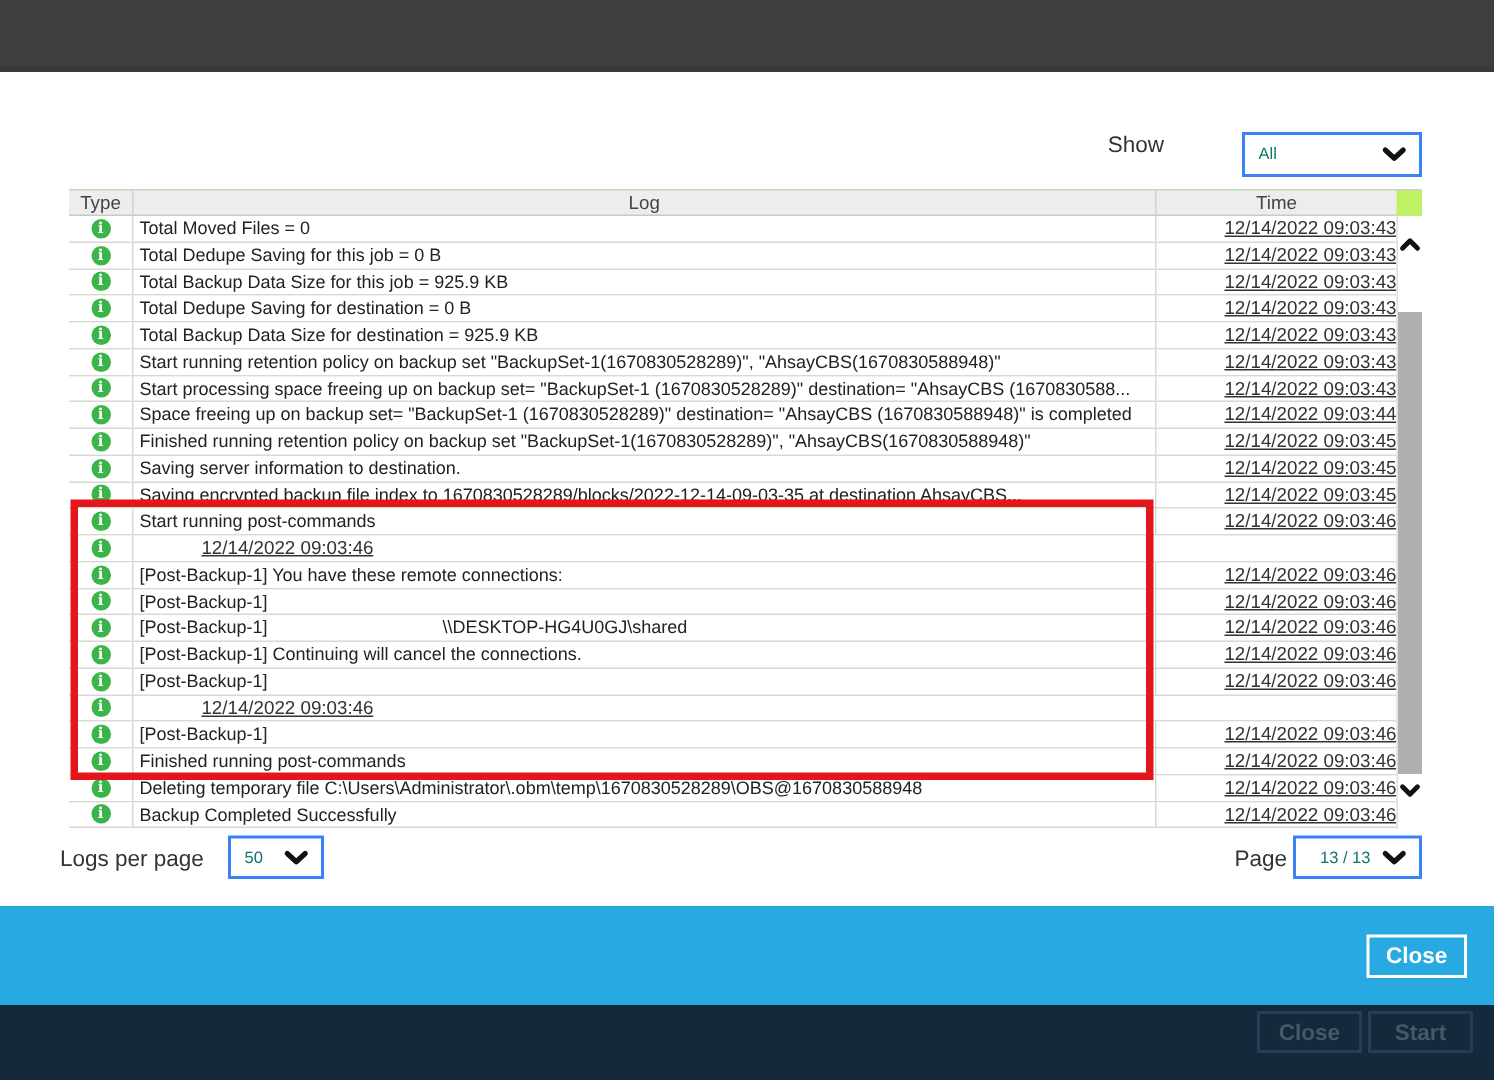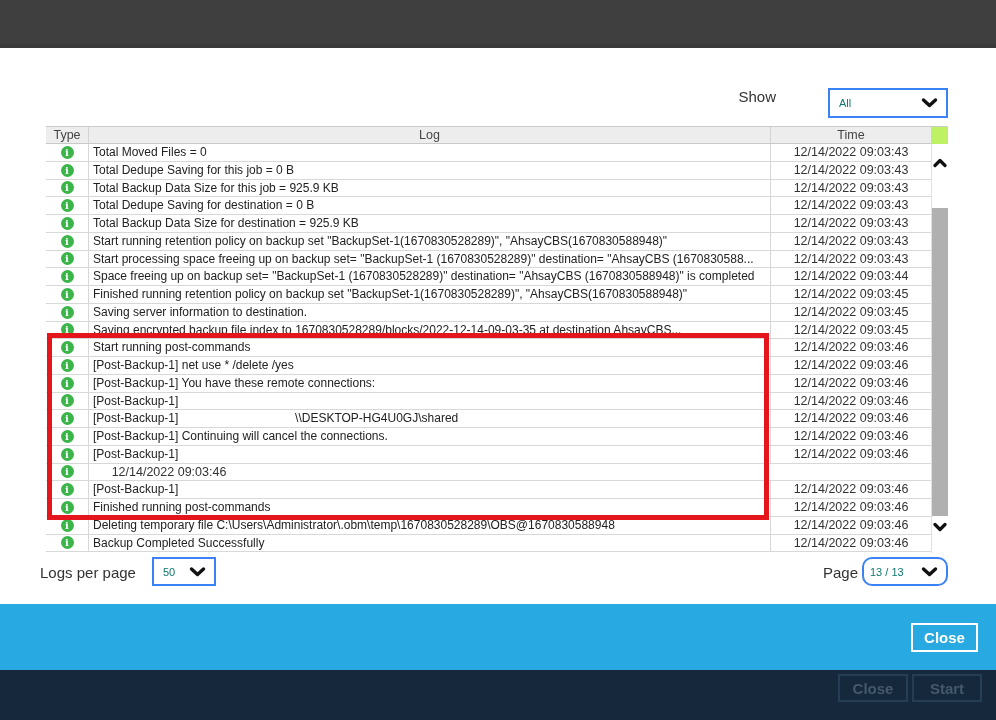--- a/index.html
+++ b/index.html
@@ -24,38 +24,38 @@
   .thead{display:flex; height:17px; line-height:16px; background:#ededed; color:#444; font-size:12.5px; border-bottom:1px solid #c9c9c9; width:885px;}
   .th{text-align:center;}
   .th-type{width:43px; border-right:1px solid #d2d2d2;}
   .th-log{width:682px; border-right:1px solid #d2d2d2;}
   .th-time{width:160px;}
   .tbody{width:885px;}
   .log-row{display:flex; height:17.75px; border-bottom:1px solid var(--line); background:#fff;}
   .cell{overflow:hidden;}
   .cell-type{width:43px; display:flex; align-items:center; justify-content:center; border-right:1px solid var(--line);}
   .cell-log{width:682px; padding-left:4px; line-height:16.5px; white-space:pre; border-right:1px solid var(--line);}
-  .cell-time{width:160px; text-align:center; line-height:16.5px; font-size:12.5px; color:#333;}
+  .cell-time{width:160px; text-align:right; line-height:16.5px; font-size:12.5px; color:#333;text-decoration:underline;}
   .info-icon{display:inline-block; width:13px; height:13px; border-radius:50%; background:var(--green); color:#fff; font-family:"DejaVu Serif", serif; font-weight:bold; font-size:10px; line-height:13px; text-align:center;}
 
   
   .vscroll{position:absolute; left:885px; top:17px; width:17px; height:409px; background:#fff; border-left:1px solid #e0e0e0;}
   .scroll-thumb{position:absolute; left:0; top:64px; width:16px; height:308px; background:#b0b0b0;}
   .scroll-btn{position:absolute; left:0; width:16px; height:18px; display:flex; align-items:center; justify-content:center; background:#fff;}
   .btn-up{top:10px;} .btn-down{top:374px;}
 
   
   .highlight-box{position:absolute; left:47px; top:333px; width:722px; height:187px; border:5px solid var(--red); pointer-events:none;}
 
   
   .controls{position:absolute; left:0; top:556px; width:996px; height:32px; font-size:15px; color:#333;}
   .lpp-label{position:absolute; left:40px; top:8px;text-align:center;}
   .dd-lpp{left:152px; top:1px; width:64px; height:29px; padding-left:9px;}
   .page-label{position:absolute; left:823px; top:8px;}
-  .dd-page{left:862px; top:1px; width:86px; height:29px; padding-left:6px;border-radius:10px;}
+  .dd-page{left:862px; top:1px; width:86px; height:29px; padding-left:16px;}
 
   
   .footer-bar{position:absolute; left:0; top:604px; width:996px; height:66px; background:var(--accent-blue);}
   .close-btn{position:absolute; right:18px; top:19px; width:67px; height:29px; background:transparent; border:2px solid #fff; color:#fff; font-family:"Liberation Sans", sans-serif; font-size:15px; font-weight:bold; cursor:pointer;}
 
   
   .status-bar{position:absolute; left:0; top:670px; width:996px; height:50px; background:var(--dark-navy);}
   .dim-btn{position:absolute; top:4px; width:70px; height:28px; background:transparent; border:2px solid #263e53; color:#44596c; font-family:"Liberation Sans", sans-serif; font-size:15px; font-weight:bold;}
   .dim-close{left:838px;} .dim-help{left:912px;}
 
@@ -168,21 +168,20 @@
           <div class="cell cell-type">
             <span class="info-icon">i</span>
           </div>
           <div class="cell cell-log">Start running post-commands</div>
           <div class="cell cell-time">12/14/2022 09:03:46</div>
         </div>
         <div class="log-row">
           <div class="cell cell-type">
             <span class="info-icon">i</span>
           </div>
-          <div class="cell cell-log">[Post-Backup-1] net use * /delete /yes</div>
           <div class="cell cell-time">12/14/2022 09:03:46</div>
         </div>
         <div class="log-row">
           <div class="cell cell-type">
             <span class="info-icon">i</span>
           </div>
           <div class="cell cell-log">[Post-Backup-1] You have these remote connections:</div>
           <div class="cell cell-time">12/14/2022 09:03:46</div>
         </div>
         <div class="log-row">

